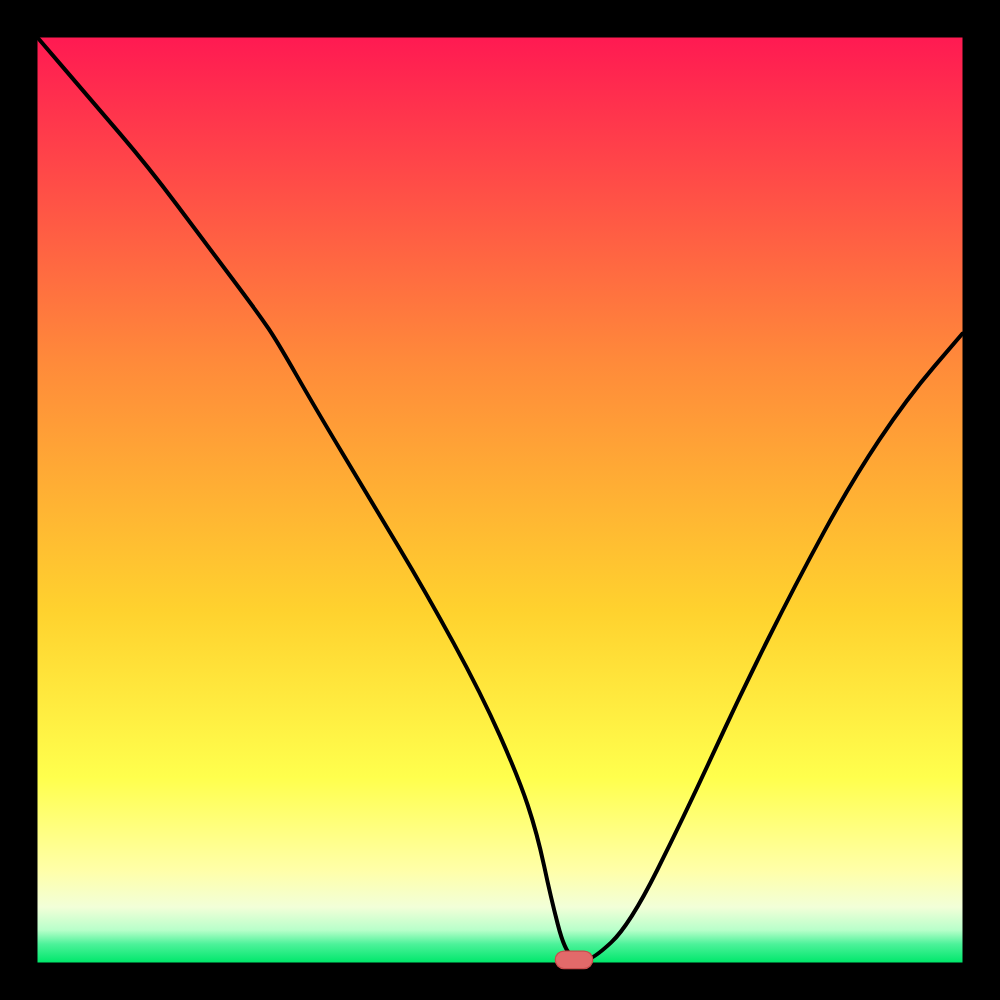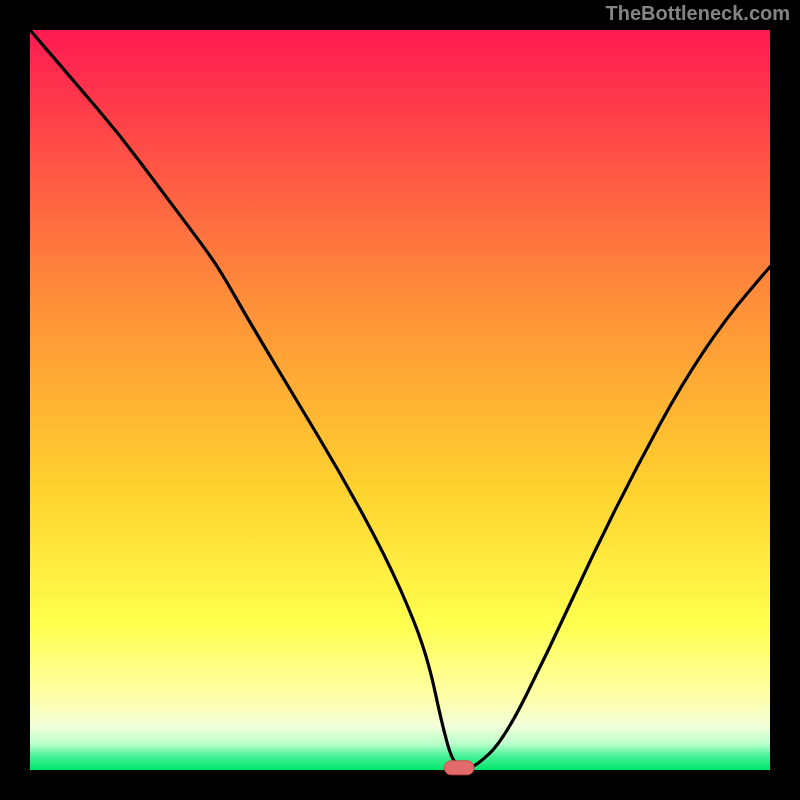--- a/index.html
+++ b/index.html
@@ -27,21 +27,20 @@
     display: block;
     position: absolute;
     top: 0;
     left: 0;
   }
 </style>
 </head>
 <body>
 
 <div class="wrap">
-  <div class="attribution">TheBottleneck.com</div>
 
   <svg width="800" height="800" viewBox="0 0 800 800" preserveAspectRatio="none">
     <defs>
       <linearGradient id="bg" x1="0" y1="0" x2="0" y2="1">
         <stop id="g0" offset="0%" stop-color="#ff1a52"></stop>
         <stop id="g1" offset="35%" stop-color="#ff8a3a"></stop>
         <stop id="g2" offset="62%" stop-color="#ffd22e"></stop>
         <stop id="g3" offset="80%" stop-color="#ffff4d"></stop>
         <stop id="g4" offset="90%" stop-color="#ffffa8"></stop>
         <stop id="g5" offset="94%" stop-color="#f2ffd8"></stop>

